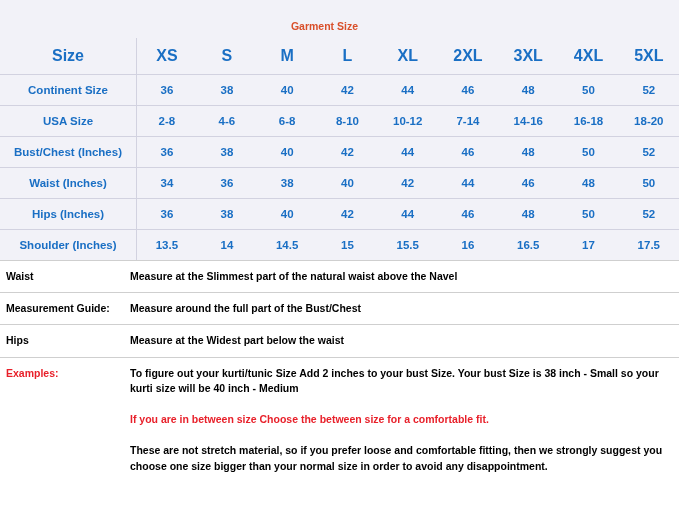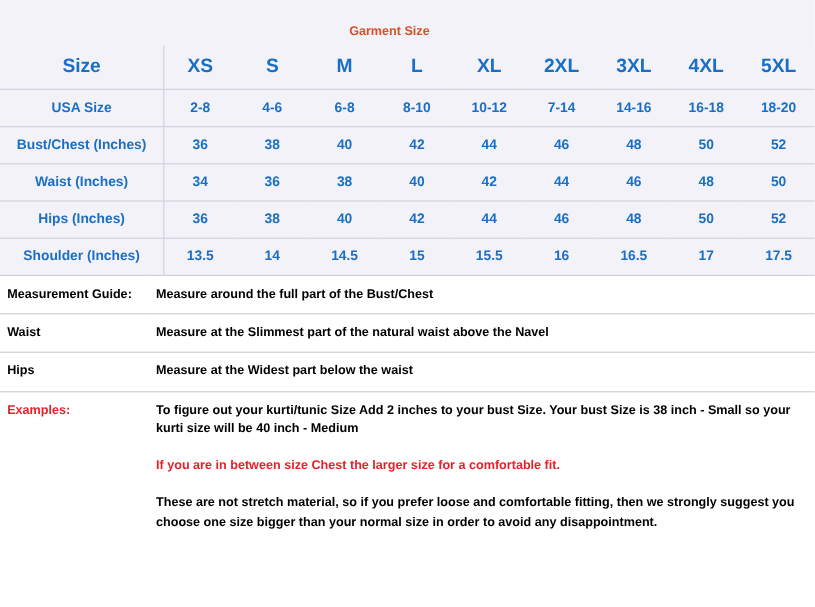--- a/index.html
+++ b/index.html
@@ -112,20 +112,32 @@
           <th>L</th>
           <th>XL</th>
           <th>2XL</th>
           <th>3XL</th>
           <th>4XL</th>
           <th>5XL</th>
         </tr>
       </thead>
       <tbody>
         <tr>
+          <td class="rowhead">Continent Size</td>
+          <td>36</td>
+          <td>38</td>
+          <td>40</td>
+          <td>42</td>
+          <td>44</td>
+          <td>46</td>
+          <td>48</td>
+          <td>50</td>
+          <td>52</td>
+        </tr>
+        <tr>
           <td class="rowhead">USA Size</td>
           <td>2-8</td>
           <td>4-6</td>
           <td>6-8</td>
           <td>8-10</td>
           <td>10-12</td>
           <td>7-14</td>
           <td>14-16</td>
           <td>16-18</td>
           <td>18-20</td>
@@ -178,38 +190,38 @@
           <td>17</td>
           <td>17.5</td>
         </tr>
       </tbody>
     </table>
   </div>
 
   <table class="guide-table">
     <tbody>
       <tr>
+        <td class="guide-label">Waist</td>
+        <td class="guide-text">Measure at the Slimmest part of the natural waist above the Navel</td>
+      </tr>
+      <tr>
         <td class="guide-label">Measurement Guide:</td>
         <td class="guide-text">Measure around the full part of the Bust/Chest</td>
       </tr>
       <tr>
-        <td class="guide-label">Waist</td>
-        <td class="guide-text">Measure at the Slimmest part of the natural waist above the Navel</td>
-      </tr>
-      <tr>
         <td class="guide-label">Hips</td>
         <td class="guide-text">Measure at the Widest part below the waist</td>
       </tr>
       <tr>
         <td class="guide-label accent">Examples:</td>
         <td class="guide-text">To figure out your kurti/tunic Size Add 2 inches to your bust Size. Your bust Size is 38 inch - Small so your kurti size will be 40 inch - Medium</td>
       </tr>
       <tr>
         <td class="guide-label nb"></td>
-        <td class="guide-text accent nb">If you are in between size Chest the larger size for a comfortable fit.</td>
+        <td class="guide-text accent nb">If you are in between size Choose the between size for a comfortable fit.</td>
       </tr>
       <tr>
         <td class="guide-label nb"></td>
         <td class="guide-text nb">These are not stretch material, so if you prefer loose and comfortable fitting, then we strongly suggest you choose one size bigger than your normal size in order to avoid any disappointment.</td>
       </tr>
     </tbody>
   </table>
 
 </div>
 

